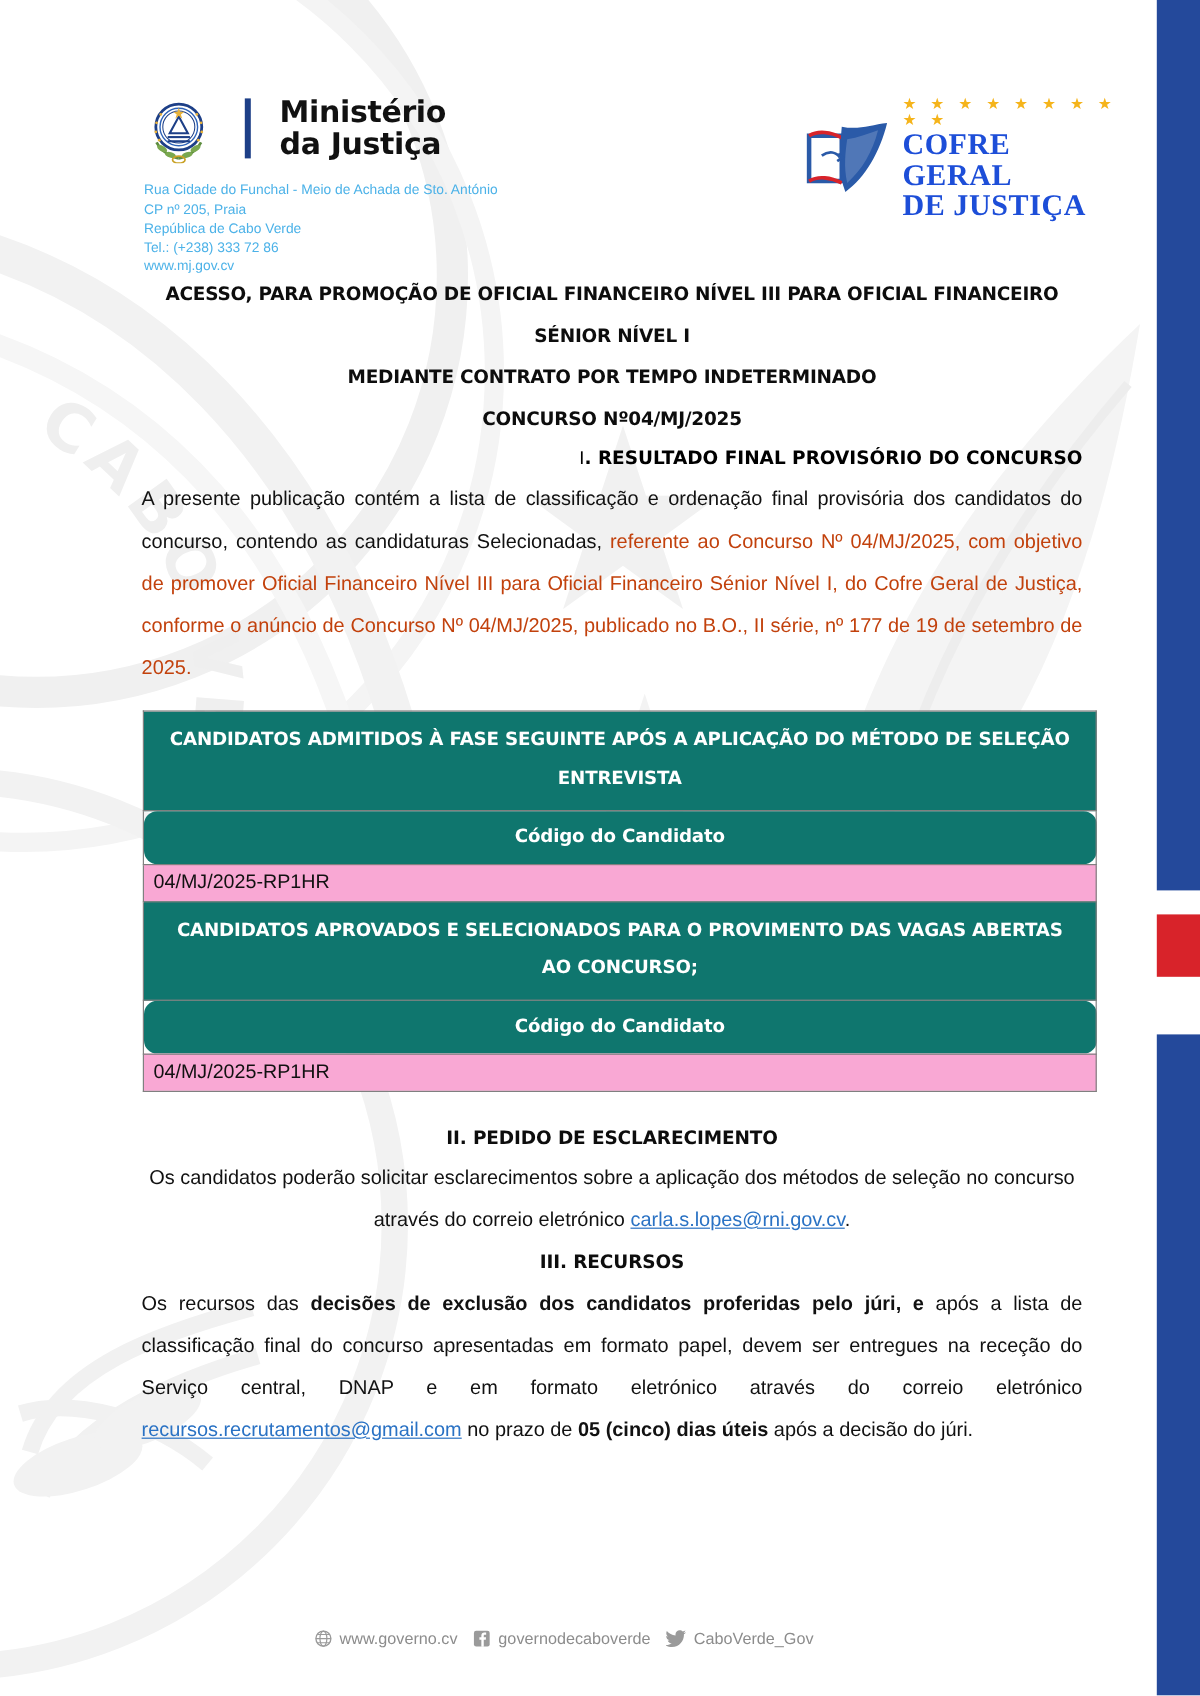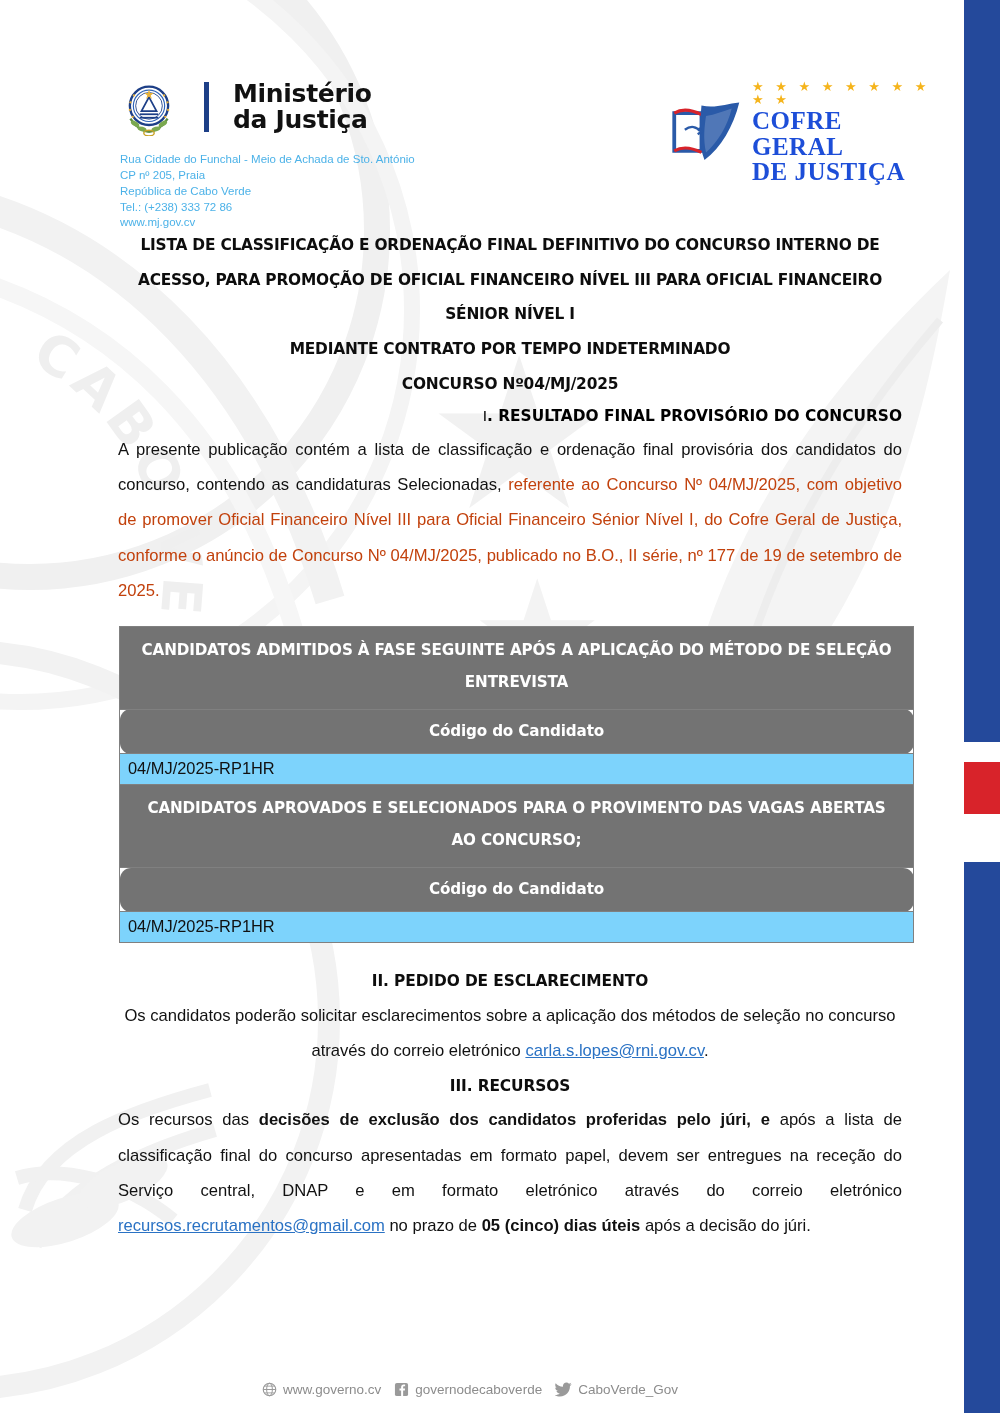--- a/index.html
+++ b/index.html
@@ -249,37 +249,37 @@
     width: 795px;
     border-collapse: collapse;
     margin: 18px 0 0 1px;
     table-layout: fixed;
   }
   .tbl td {
     border: 1px solid #808080;
     padding: 0;
   }
   .th-blue {
-    background: #737373;
+    background: #0f766e;
     color: #ffffff;
     font-family: "DejaVu Sans", sans-serif;
     font-weight: bold;
     font-size: 15.2px;
     text-align: center;
     line-height: 2.1;
     padding: 8px 14px 10px 14px !important;
     letter-spacing: -0.15px;
   }
   .th-blue.sub {
     padding: 8px 14px 9px 14px !important;
     line-height: 1.3;
     border-radius: 11px;
   }
   .td-code {
-    background: #7dd3fc;
+    background: #f9a8d4;
     color: #111111;
     font-family: "Liberation Sans", sans-serif;
     font-size: 16.4px;
     text-align: left;
     padding: 5px 0 6px 8px !important;
     height: 30px;
   }
 
   
   .footer {
@@ -288,21 +288,20 @@
     top: 1358px;
     width: 940px;
     display: flex;
     justify-content: center;
     align-items: center;
     gap: 13px;
     font-family: "Liberation Sans", sans-serif;
     font-size: 13.5px;
     color: #8c8c8c;
     z-index: 3;
-    margin-top: 24px;
   }
   .footer .fitem { display: flex; align-items: center; gap: 6px; }
   .footer svg { display: block; }
 </style>
 </head>
 <body>
 
 <div class="page">
 
   <div class="wm-layer">
@@ -413,21 +412,20 @@
       <div>Rua Cidade do Funchal - Meio de Achada de Sto. António</div>
       <div>CP nº 205, Praia</div>
       <div>República de Cabo Verde</div>
       <div>Tel.: (+238) 333 72 86</div>
       <div>www.mj.gov.cv</div>
     </div>
 
     <div class="doc-body">
 
       <div class="title-block">
-        <span class="title-line">LISTA DE CLASSIFICAÇÃO E ORDENAÇÃO FINAL DEFINITIVO DO CONCURSO INTERNO DE</span>
         <span class="title-line">ACESSO, PARA PROMOÇÃO DE OFICIAL FINANCEIRO NÍVEL III PARA OFICIAL FINANCEIRO</span>
         <span class="title-line">SÉNIOR NÍVEL I</span>
         <span class="subtitle-line">MEDIANTE CONTRATO POR TEMPO INDETERMINADO</span>
         <span class="subtitle-line">CONCURSO Nº04/MJ/2025</span>
       </div>
 
       <div class="sec-i" style="font-family:'DejaVu Sans',sans-serif;font-weight:bold;font-size:15.4px;line-height:2.0;text-align:right;">
         <span class="num">I</span><span>. RESULTADO FINAL PROVISÓRIO DO CONCURSO</span>
       </div>
 

